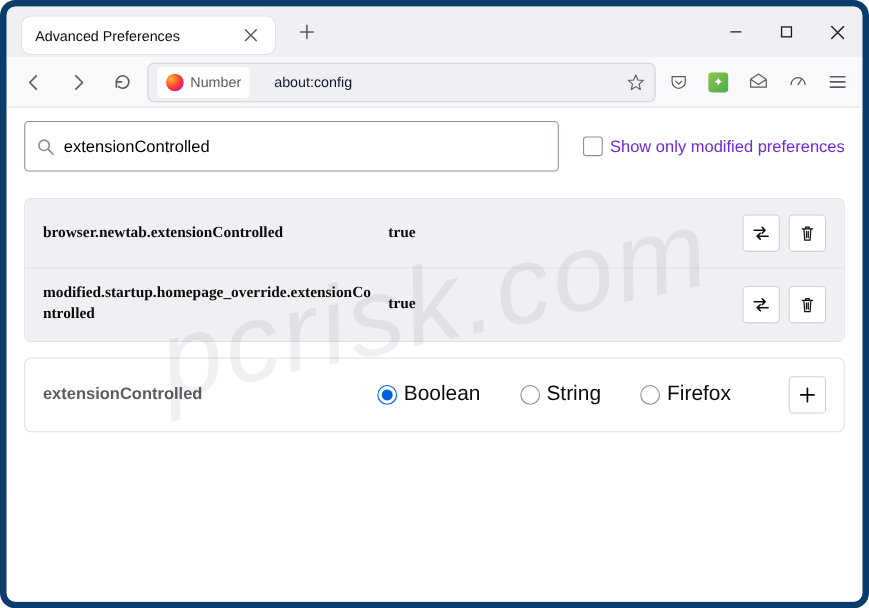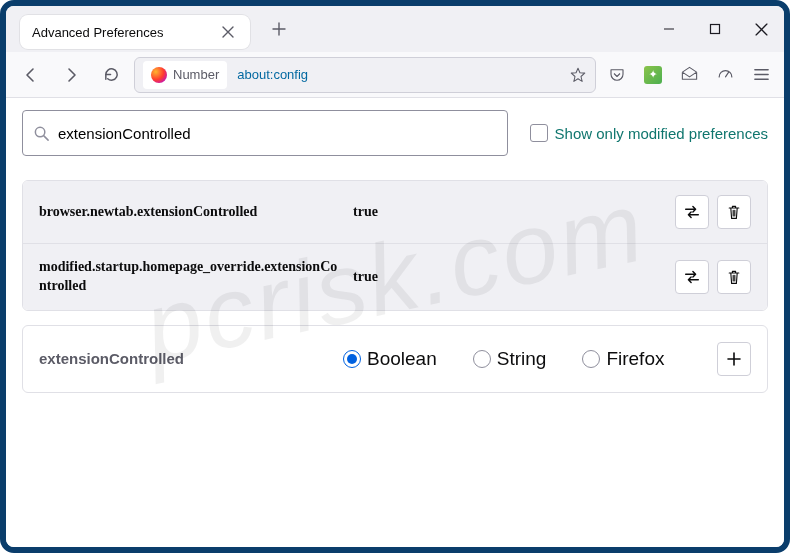--- a/index.html
+++ b/index.html
@@ -9,29 +9,29 @@
     .tab { display: flex; align-items: center; height: 34px; background: #fff; border-radius: 8px; padding: 16px 12px; margin: 6px 6px 0 6px; min-width: 230px; font-size: 13px; box-shadow: 0 0 0 1px rgba(0,0,0,0.06);}
     .tab-close { margin-left: auto; color: #5b5b66; font-size: 15px; padding: 2px 4px; cursor: pointer;}
     .newtab { margin-left: 8px; color: #5b5b66; font-size: 20px; padding: 4px 8px; cursor: pointer;}
     .win-controls { margin-left: auto; display: flex; height: 100%;}
     .win-btn { width: 46px; height: 100%; display: flex; align-items: center; justify-content: center; color: #1c1b22; cursor: pointer;}
     .toolbar { height: 46px; display: flex; align-items: center; gap: 6px; padding: 0 8px; border-bottom: 1px solid #e0e0e6; background: #f9f9fb;}
     .nav-btn { width: 34px; height: 34px; display:flex; align-items:center; justify-content:center; border-radius: 4px; color: #5b5b66; cursor: pointer;}
     .urlbar { flex: 1; height: 36px; border: 1px solid #cfcfd8; background: #f0f0f4; border-radius: 6px; display: flex; align-items: center; padding: 0 8px; gap: 8px; }
     .id-block { display: flex; align-items: center; height: 28px; background: #fff; border-radius: 4px; padding: 0 8px; color: #5b5b66; font-size: 13px; gap: 6px;}
     .id-block .ff-logo { width:16px; height:16px; background: radial-gradient(circle at 30% 30%, #ffb52e, #ff3b30, #a400ff); border-radius: 50%; }
-    .url-text { color: #0369a1; margin-left: 2px;}
+    .url-text { color: #0f172a; margin-left: 14px;}
     .star { margin-left: auto; color: #5b5b66;}
     .tb-icon { width: 30px; height: 30px; display:flex; align-items:center; justify-content:center; color: #5b5b66; cursor: pointer;}
     .ext-icon { width:18px; height:18px; background: linear-gradient(135deg, #8bc34a, #4caf50); border-radius: 3px; color: #fff; font-size: 11px; display:flex;align-items:center;justify-content:center;}
     .content { flex: 1; padding: 12px 16px; background: #fff; overflow:hidden;}
     .search-row { display:flex; align-items:center; gap: 22px;}
     .config-search { flex:1; height: 46px; border: 1px solid #8f8f9d; border-radius: 4px; display:flex; align-items:center; padding: 0 10px; gap: 8px;}
     .config-search input { border:none; outline:none; font-size:15px; flex:1; font-family: inherit;}
-    .chk { display:flex; align-items:center; gap: 7px; font-size:15px; color:#0f766e;}
+    .chk { display:flex; align-items:center; gap: 7px; font-size:15px; color:#6d28d9;}
     .chk-box { width:18px; height:18px; border:1.5px solid #8f8f9d; border-radius:3px;}
     .prefs { margin-top: 24px; border:1px solid #e0e0e6; border-radius: 6px; overflow:hidden;font-family:Liberation Serif, serif;}
     .pref-row { display:flex; align-items:center; padding: 14px 16px; gap: 14px; min-height: 50px;}
     .pref-row + .pref-row { border-top: 1px solid #e0e0e6;}
     .pref-row.mod { background: #f0f0f4;}
     .pref-name { width: 300px; font-weight: 700; font-size: 14px; word-break: break-word; line-height: 1.35;}
     .pref-value { flex:1; font-weight:700; font-size:14px;}
     .row-btns { margin-left:auto; display:flex; gap: 8px;}
     .icon-btn { width:34px; height:34px; border:1px solid #cfcfd8; border-radius:4px; background:#fff; display:flex; align-items:center; justify-content:center; cursor:pointer;}
     .add-row { margin-top: 14px; border:1px solid #e0e0e6; border-radius:6px; display:flex; align-items:center; padding: 16px; gap: 14px;}

